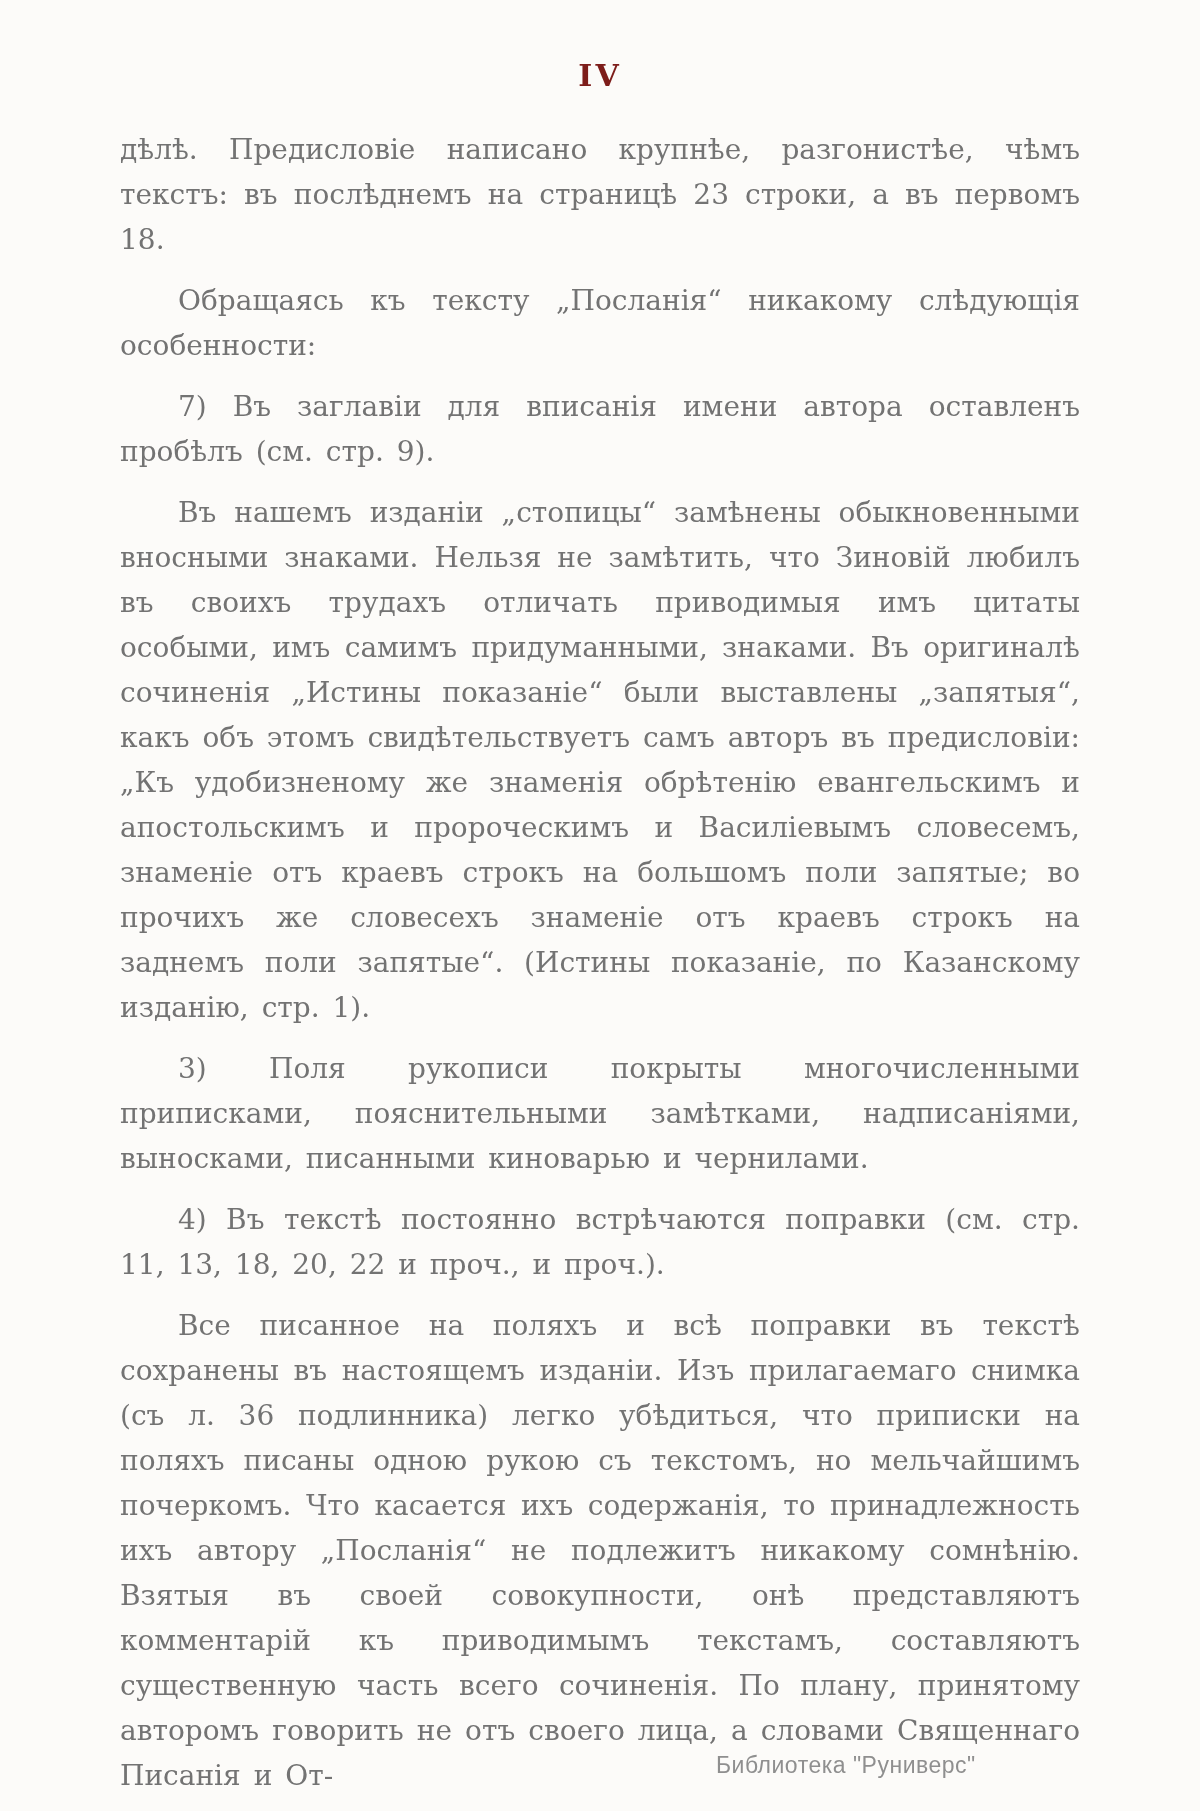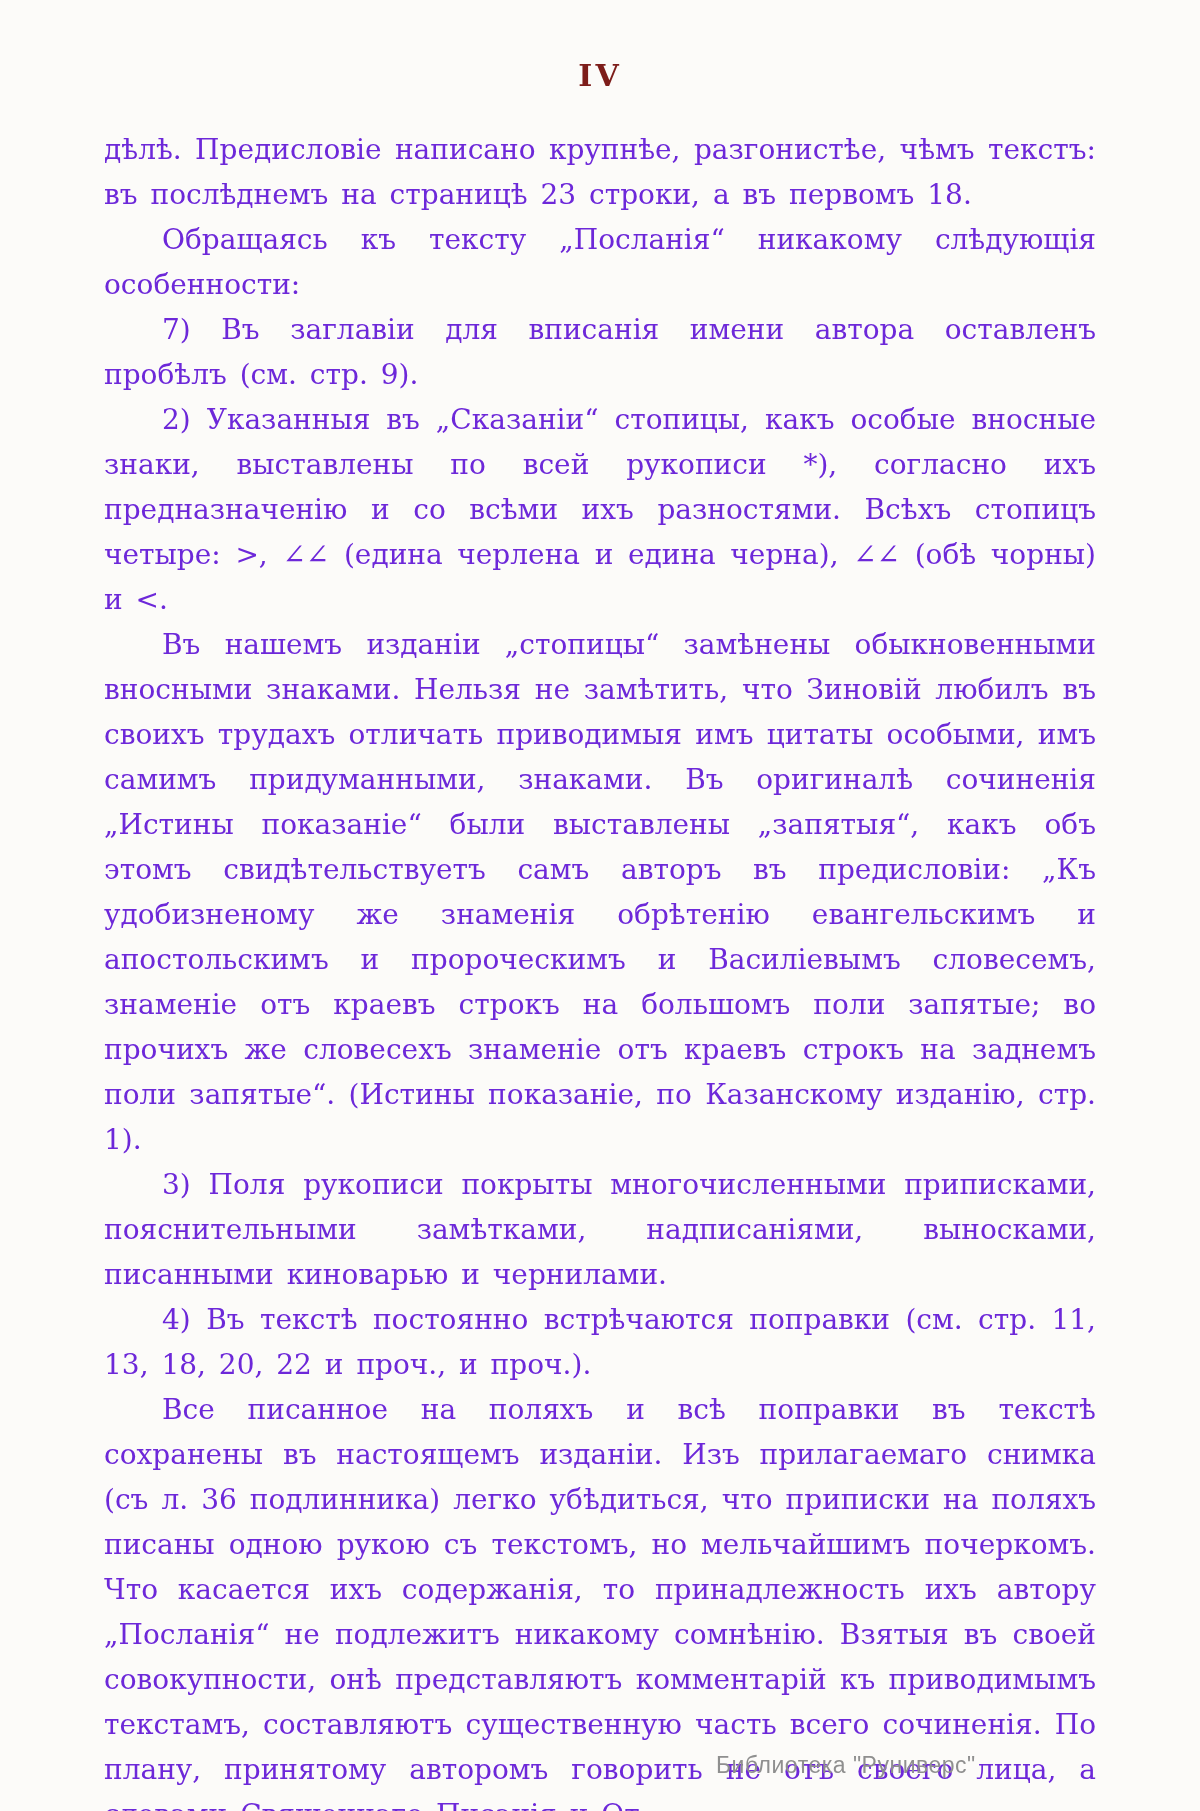--- a/index.html
+++ b/index.html
@@ -25,25 +25,25 @@
   .page-number {
     font-family: "DejaVu Serif", "Liberation Serif", serif;
     font-size: 30px;
     font-weight: bold;
     letter-spacing: 3px;
     text-align: center;
     color: #7d1d1a;
     margin: 0 0 34px 0;
   }
   p.body-par {
-    margin: 0;
+    margin: 16px;
     font-family: "DejaVu Serif", "Liberation Serif", serif;
     font-size: 28px;
     line-height: 45px;
-    color: #6d28d9;
+    color: #737373;
     text-align: justify;
     text-indent: 58px;
     word-spacing: 4px;
   }
   p.no-indent {
     text-indent: 0;
   }
   .watermark {
     position: absolute;
     left: 716px;
@@ -61,21 +61,20 @@
   <div class="content">
 
     <div class="page-number">IV</div>
 
     <p class="body-par no-indent">дѣлѣ. Предисловіе написано крупнѣе, разгонистѣе, чѣмъ текстъ: въ послѣднемъ на страницѣ 23 строки, а въ первомъ 18.</p>
 
     <p class="body-par">Обращаясь къ тексту „Посланія“ никакому слѣдующія особенности:</p>
 
     <p class="body-par">7) Въ заглавіи для вписанія имени автора оставленъ пробѣлъ (см. стр. 9).</p>
 
-    <p class="body-par">2) Указанныя въ „Сказаніи“ стопицы, какъ особые вносные знаки, выставлены по всей рукописи *), согласно ихъ предназначенію и со всѣми ихъ разностями. Всѣхъ стопицъ четыре: &gt;, ∠∠ (едина черлена и едина черна), ∠∠ (обѣ чорны) и &lt;.</p>
 
     <p class="body-par">Въ нашемъ изданіи „стопицы“ замѣнены обыкновенными вносными знаками. Нельзя не замѣтить, что Зиновій любилъ въ своихъ трудахъ отличать приводимыя имъ цитаты особыми, имъ самимъ придуманными, знаками. Въ оригиналѣ сочиненія „Истины показаніе“ были выставлены „запятыя“, какъ объ этомъ свидѣтельствуетъ самъ авторъ въ предисловіи: „Къ удобизненому же знаменія обрѣтенію евангельскимъ и апостольскимъ и пророческимъ и Василіевымъ словесемъ, знаменіе отъ краевъ строкъ на большомъ поли запятые; во прочихъ же словесехъ знаменіе отъ краевъ строкъ на заднемъ поли запятые“. (Истины показаніе, по Казанскому изданію, стр. 1).</p>
 
     <p class="body-par">3) Поля рукописи покрыты многочисленными приписками, пояснительными замѣтками, надписаніями, выносками, писанными киноварью и чернилами.</p>
 
     <p class="body-par">4) Въ текстѣ постоянно встрѣчаются поправки (см. стр. 11, 13, 18, 20, 22 и проч., и проч.).</p>
 
     <p class="body-par">Все писанное на поляхъ и всѣ поправки въ текстѣ сохранены въ настоящемъ изданіи. Изъ прилагаемаго снимка (съ л. 36 подлинника) легко убѣдиться, что приписки на поляхъ писаны одною рукою съ текстомъ, но мельчайшимъ почеркомъ. Что касается ихъ содержанія, то принадлежность ихъ автору „Посланія“ не подлежитъ никакому сомнѣнію. Взятыя въ своей совокупности, онѣ представляютъ комментарій къ приводимымъ текстамъ, составляютъ существенную часть всего сочиненія. По плану, принятому авторомъ говорить не отъ своего лица, а словами Священнаго Писанія и От-</p>
 
   </div>

